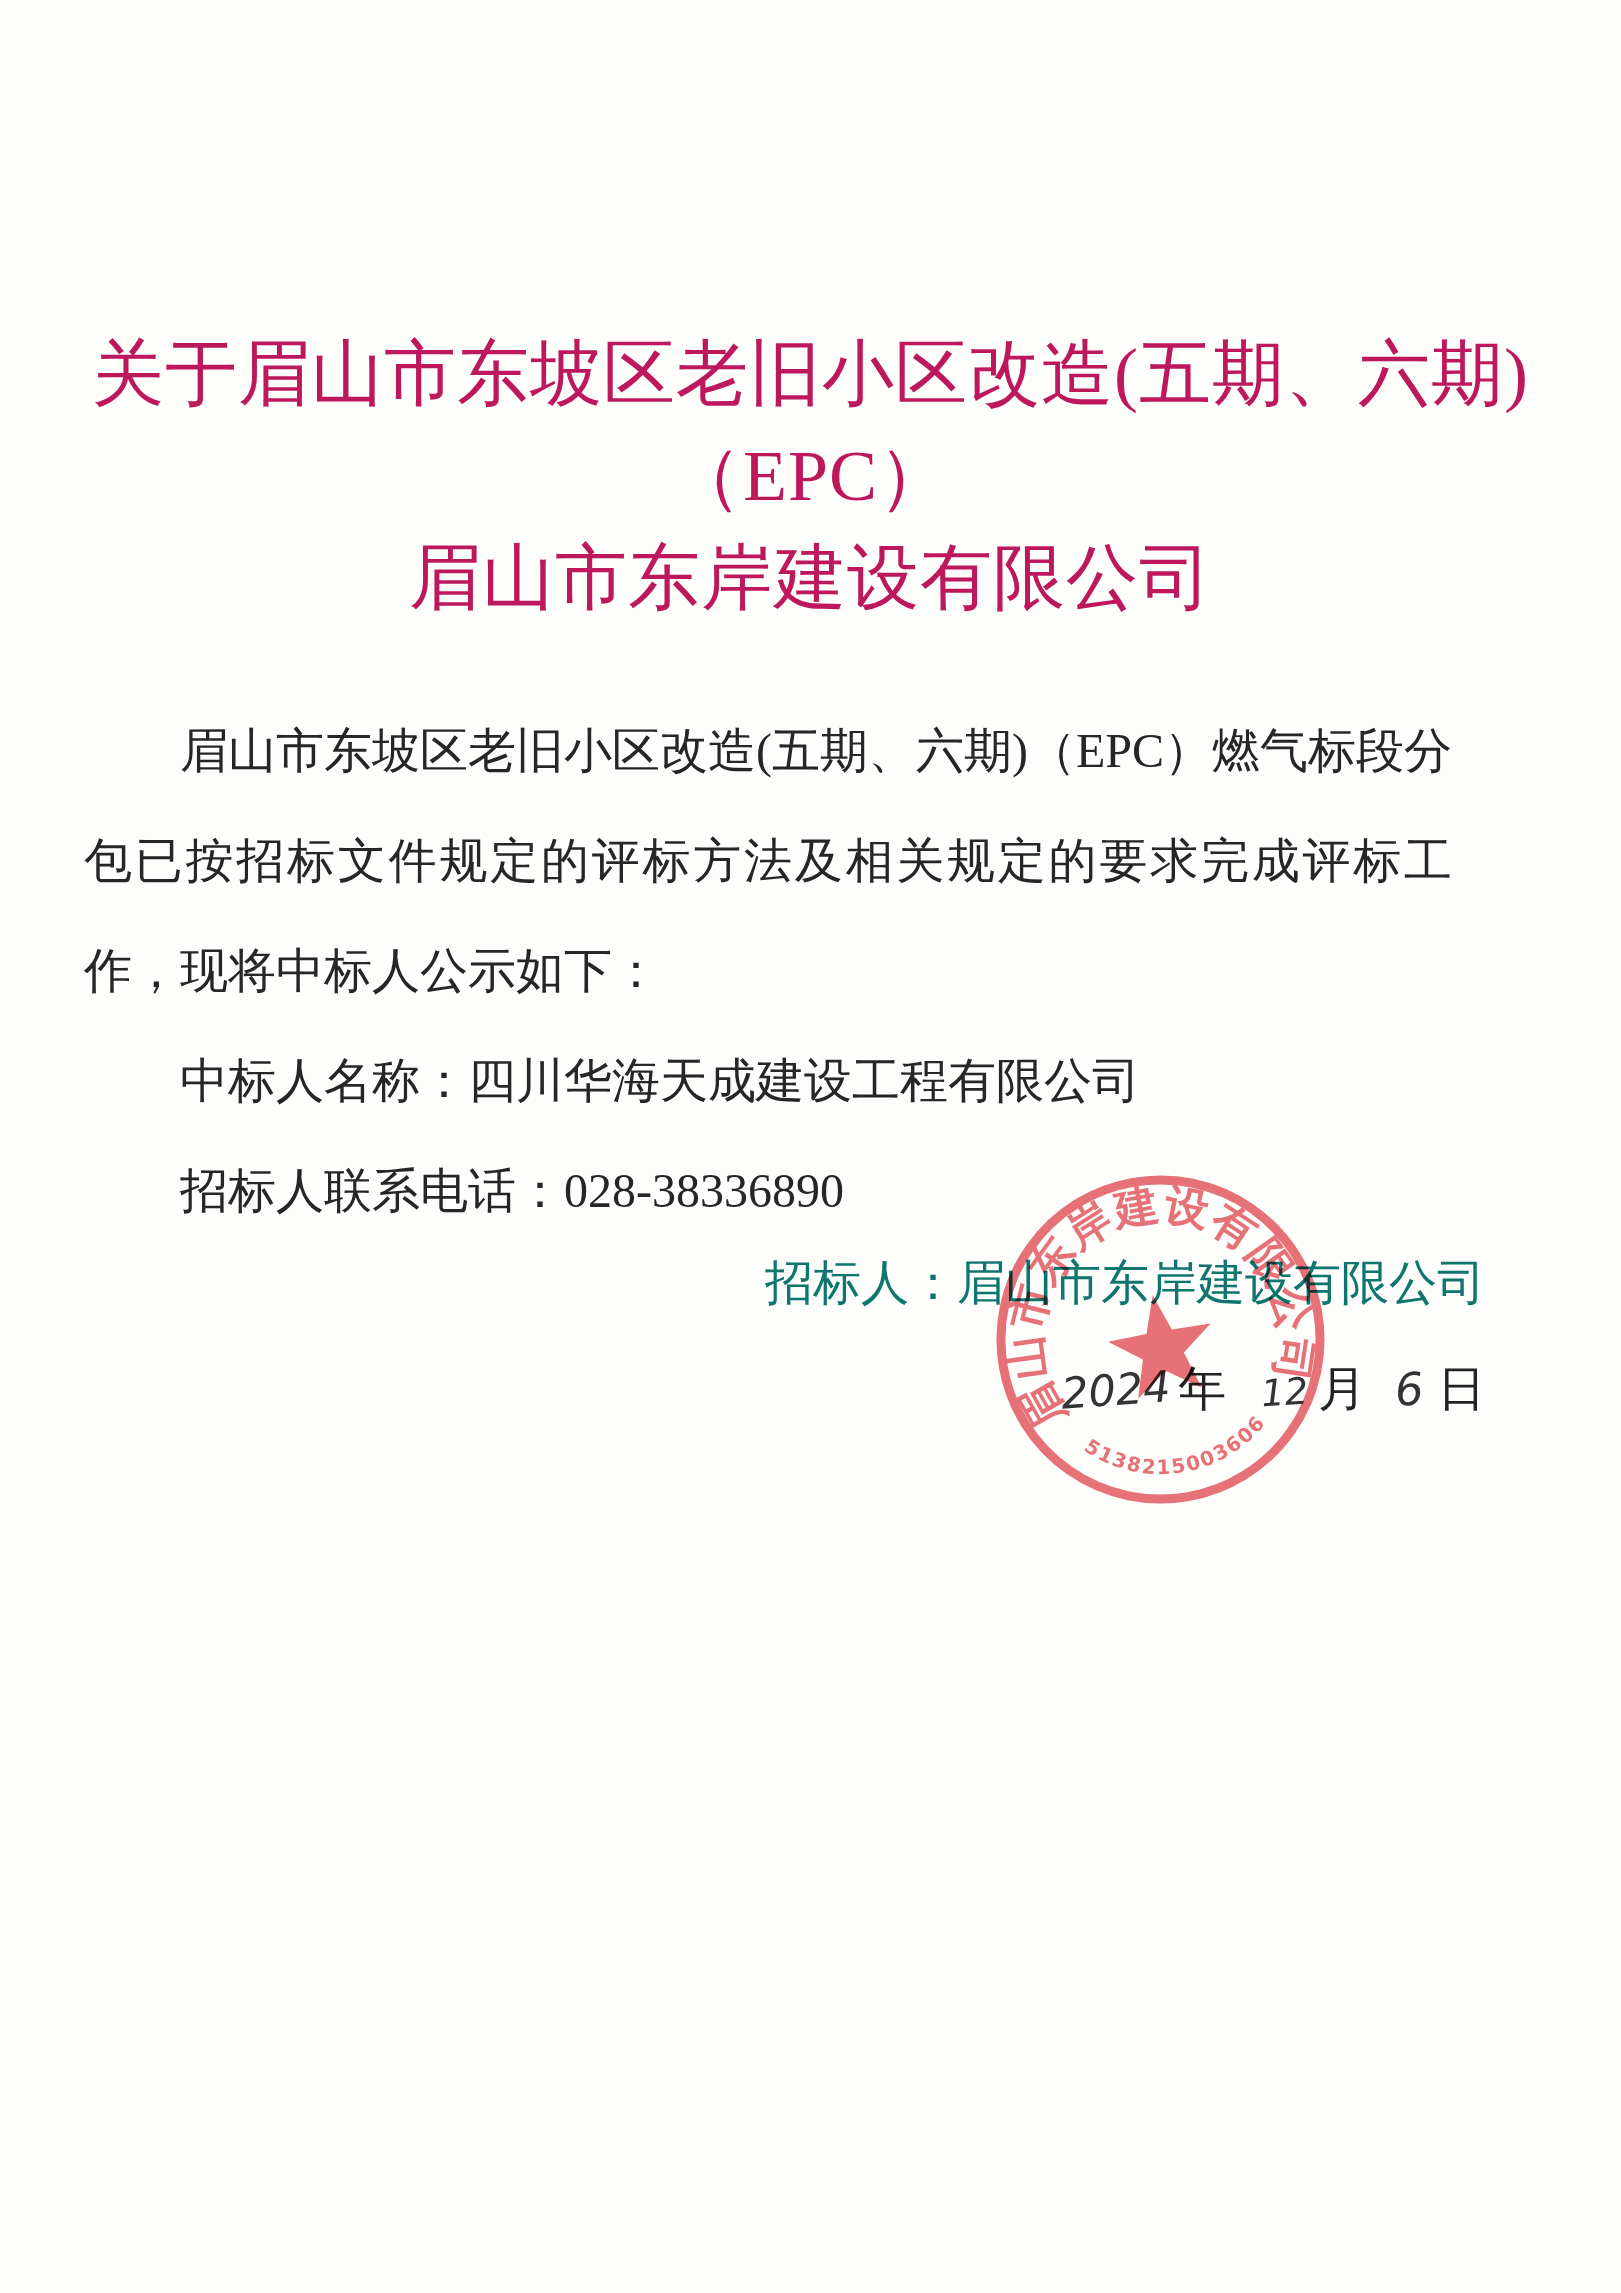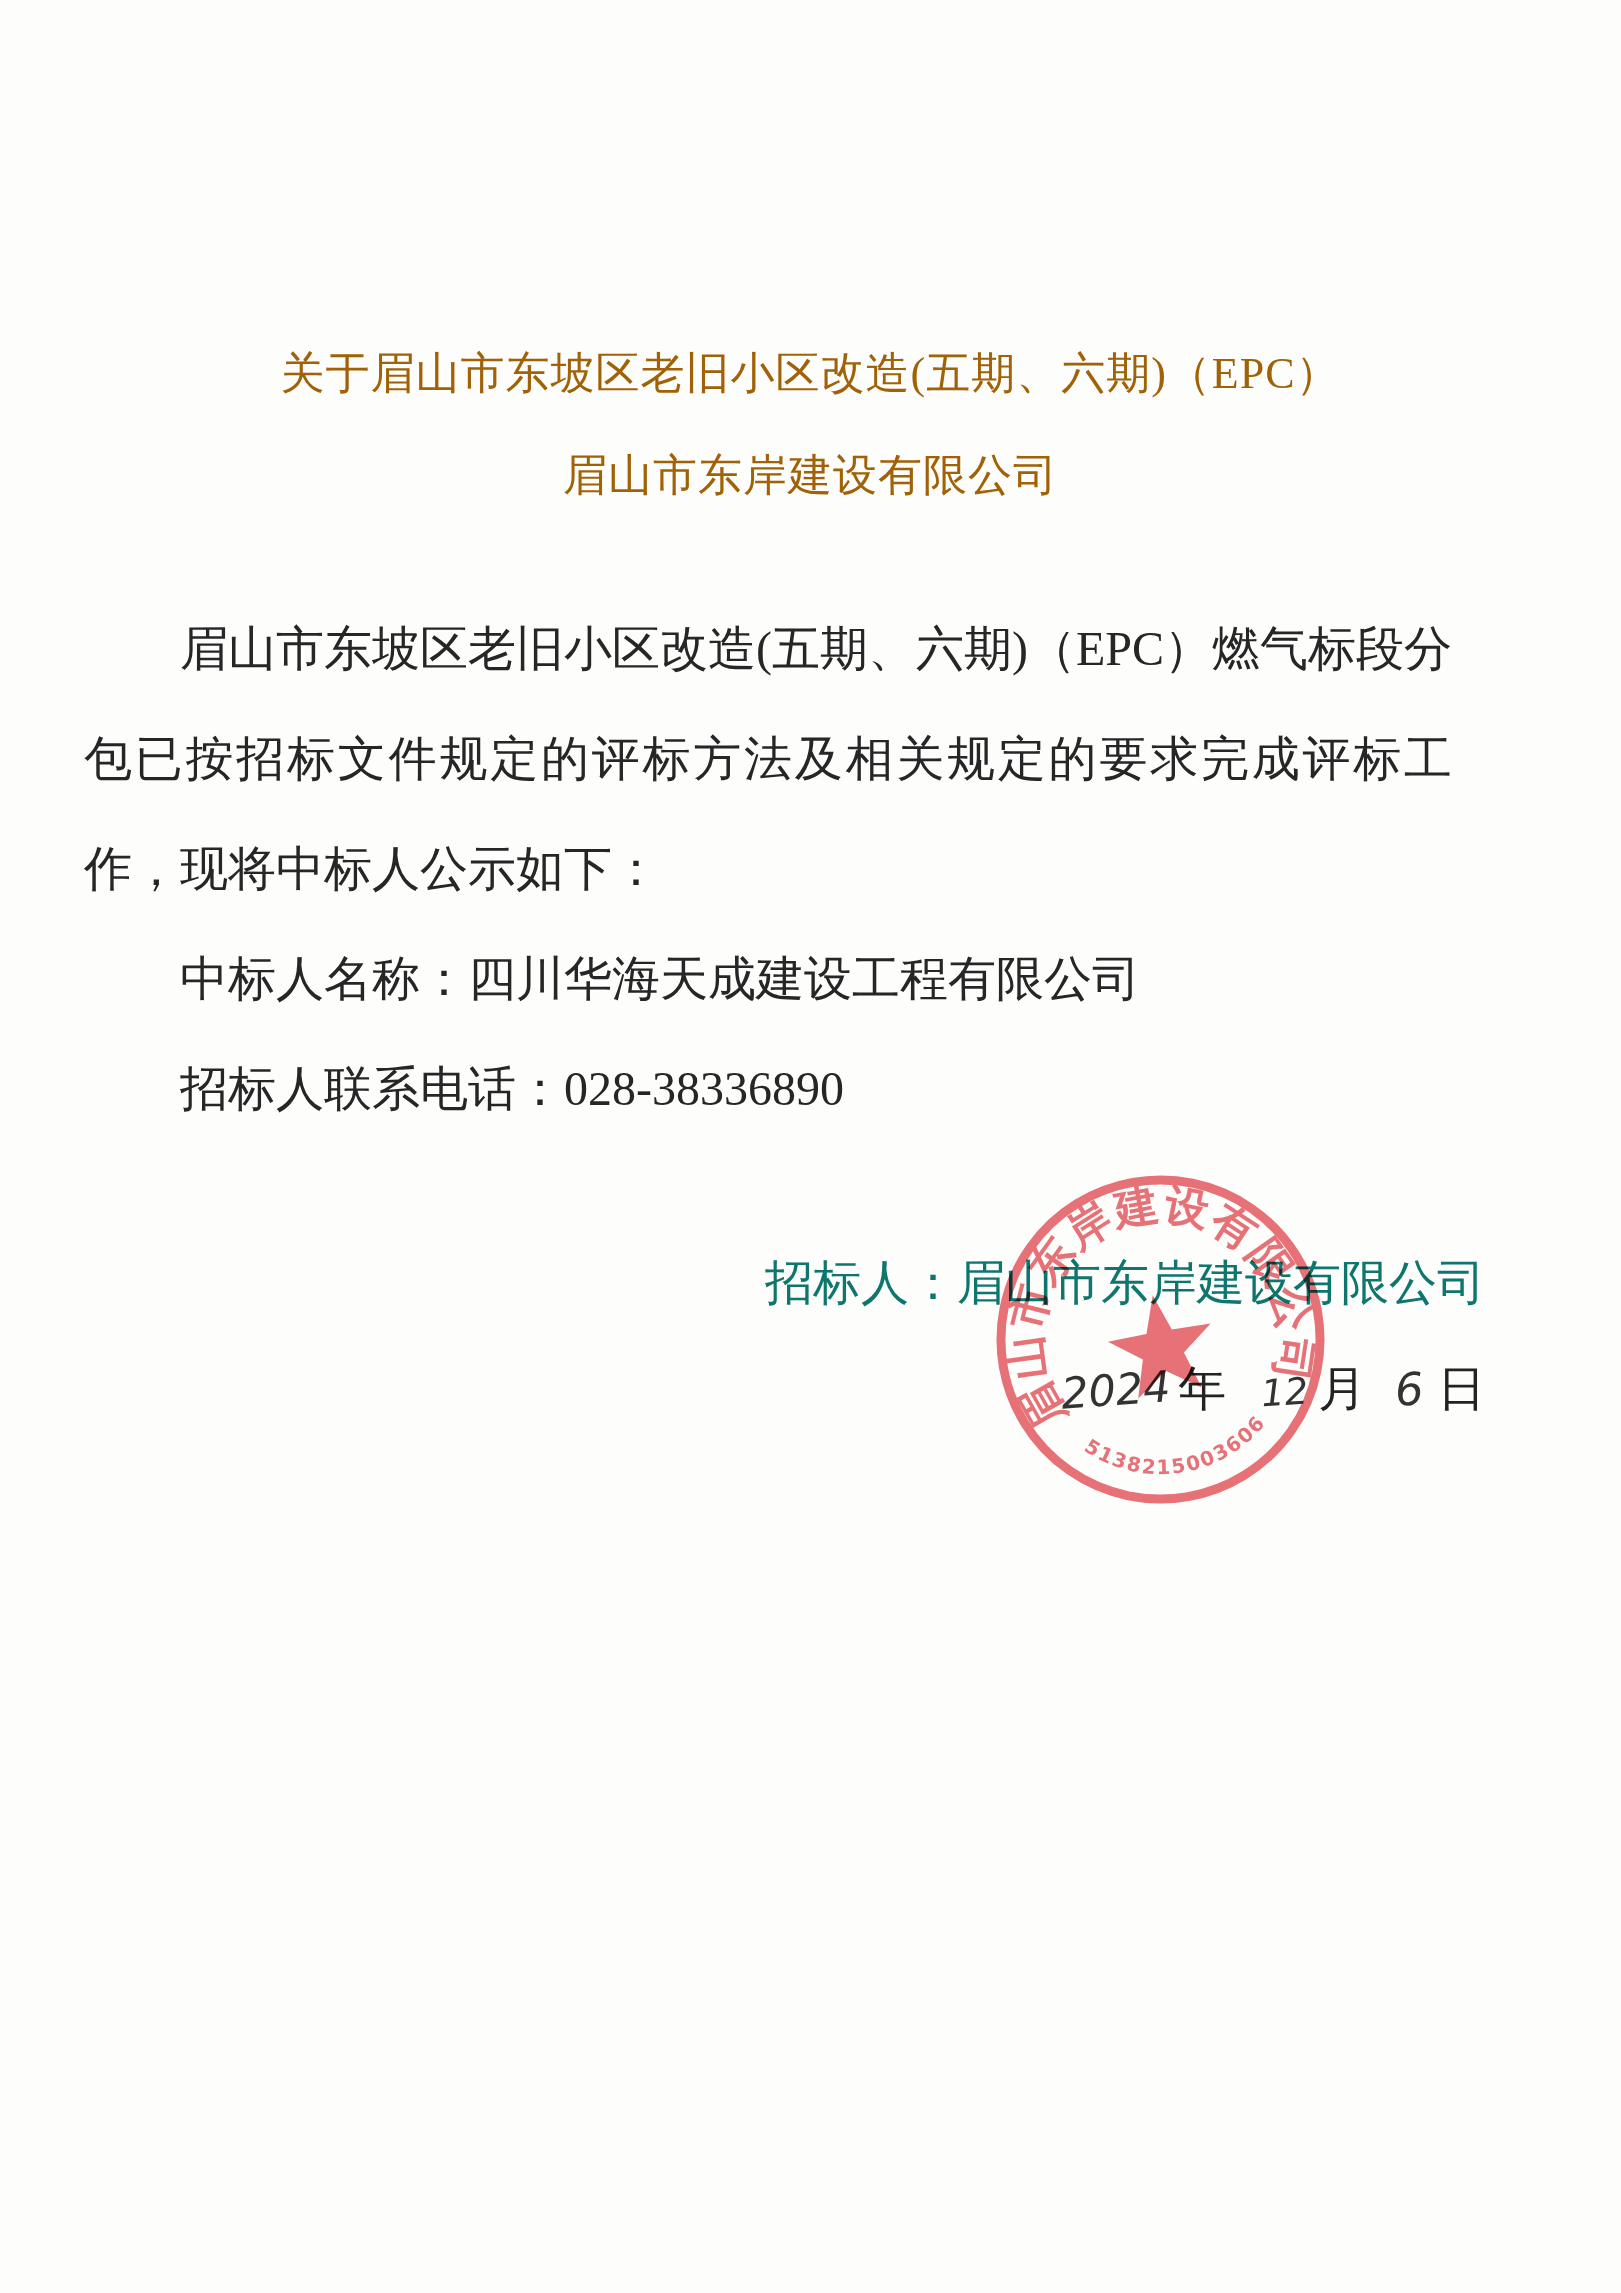--- a/index.html
+++ b/index.html
@@ -9,23 +9,23 @@
     height: 2294px;
     margin: 0 auto;
     background: #fdfdfc;
     overflow: hidden;
     font-family: "Liberation Serif", "DejaVu Serif", serif;
     color: #262626;
   }
   .title-block {
     padding-top: 323px;
     text-align: center;
-    font-size: 44px;
+    font-size: 72px;
     line-height: 102px;
-    color: #a16207;
+    color: #be185d;
     letter-spacing: 1px;
   }
   .body-block {
     margin: 67px 169px 0 84px;
     font-size: 48px;
     line-height: 110px;
   }
   .body-block p {
     margin: 0;
     text-indent: 2em;

